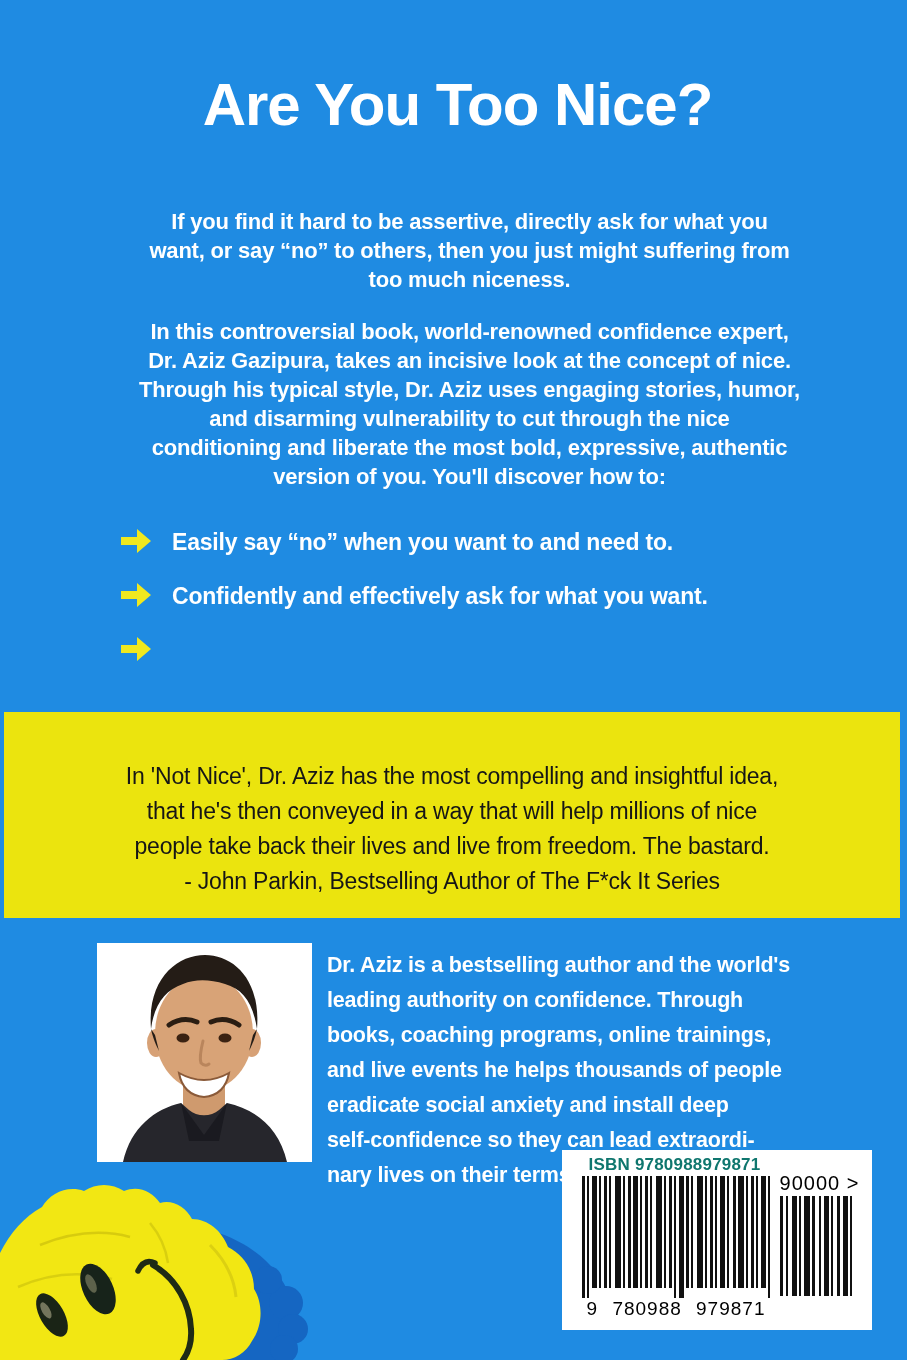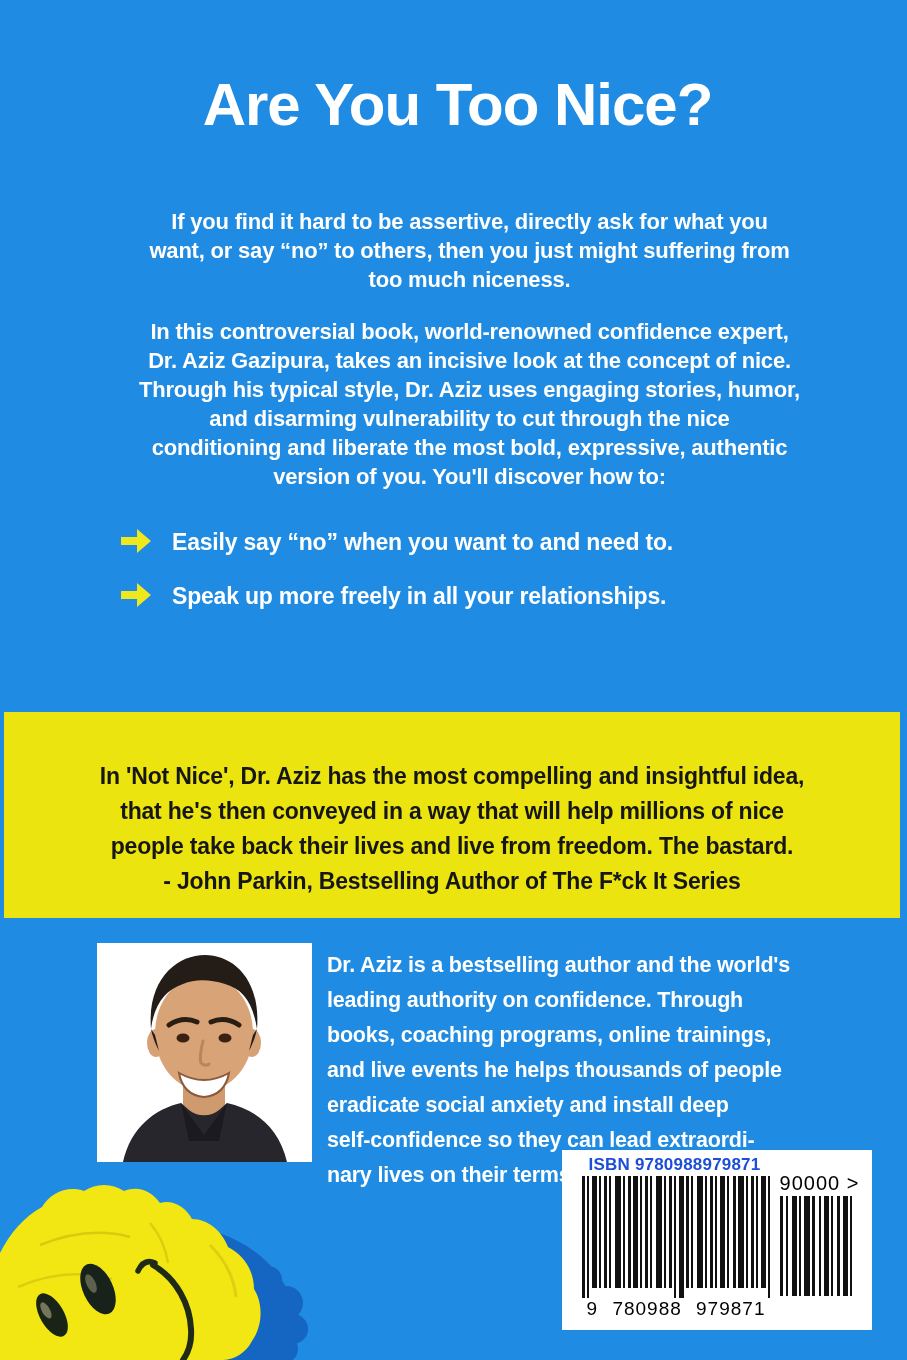--- a/index.html
+++ b/index.html
@@ -29,35 +29,35 @@
   .arrow{flex:0 0 32px;margin-right:20px;margin-top:4px;}
   .bullet-text{
     color:#ffffff;font-size:23px;font-weight:700;line-height:36px;letter-spacing:-0.2px;
   }
   .quote-box{
     position:absolute;top:712px;left:4px;width:896px;height:206px;
     background:#ebe40e;box-sizing:border-box;padding-top:47px;
   }
   .quote-text{
     margin:0 auto;width:880px;text-align:center;color:#161616;
-    font-size:23px;font-weight:700;line-height:35px;letter-spacing:-0.2px;
+    font-size:23px;font-weight:400;line-height:35px;letter-spacing:-0.2px;
   }
   .author-photo{
     position:absolute;top:943px;left:97px;width:215px;height:219px;background:#ffffff;
   }
   .author-bio{
     position:absolute;top:948px;left:327px;width:548px;margin:0;
     color:#ffffff;font-size:21.5px;font-weight:700;line-height:35px;letter-spacing:-0.2px;
   }
   .barcode-box{
     position:absolute;top:1150px;left:562px;width:310px;height:180px;background:#ffffff;
   }
   .isbn-label{
     position:absolute;top:5px;left:0px;width:225px;text-align:center;
-    color:#1d4ed8;font-size:17px;font-weight:600;letter-spacing:0.2px;
+    color:#0f766e;font-size:17px;font-weight:600;letter-spacing:0.2px;
   }
   .barcode-main{position:absolute;top:26px;left:20px;}
   .barcode-digits{
     position:absolute;top:148px;left:4px;width:220px;text-align:center;
     color:#000;font-size:19px;font-weight:500;word-spacing:8px;letter-spacing:1px;
   }
   .addon-label{
     position:absolute;top:22px;left:210px;width:95px;text-align:center;
     color:#000;font-size:20px;font-weight:500;letter-spacing:1px;
   }
@@ -90,21 +90,28 @@
           </svg>
       </span>
       <span class="bullet-text pre">Easily say “no” when you want to and need to.</span>
     </li>
     <li>
       <span class="arrow">
         <svg width="32" height="30" viewBox="0 0 32 30">
             <path d="M1,11 L17,11 L17,3 L31,15 L17,27 L17,19 L1,19 Z" fill="#f0e81f"></path>
           </svg>
       </span>
-      <span class="bullet-text pre">Speak up more freely in all your relationships.</span>
+      <span class="bullet-text pre">Confidently and effectively ask for what you want.</span>
+    </li>
+    <li>
+      <span class="arrow">
+        <svg width="32" height="30" viewBox="0 0 32 30">
+            <path d="M1,11 L17,11 L17,3 L31,15 L17,27 L17,19 L1,19 Z" fill="#f0e81f"></path>
+          </svg>
+      </span>
     </li>
   </ul>
 
   <div class="quote-box">
     <p class="quote-text pre">In 'Not Nice', Dr. Aziz has the most compelling and insightful idea,
 that he's then conveyed in a way that will help millions of nice
 people take back their lives and live from freedom. The bastard.
 - John Parkin, Bestselling Author of The F*ck It Series</p>
   </div>
 

